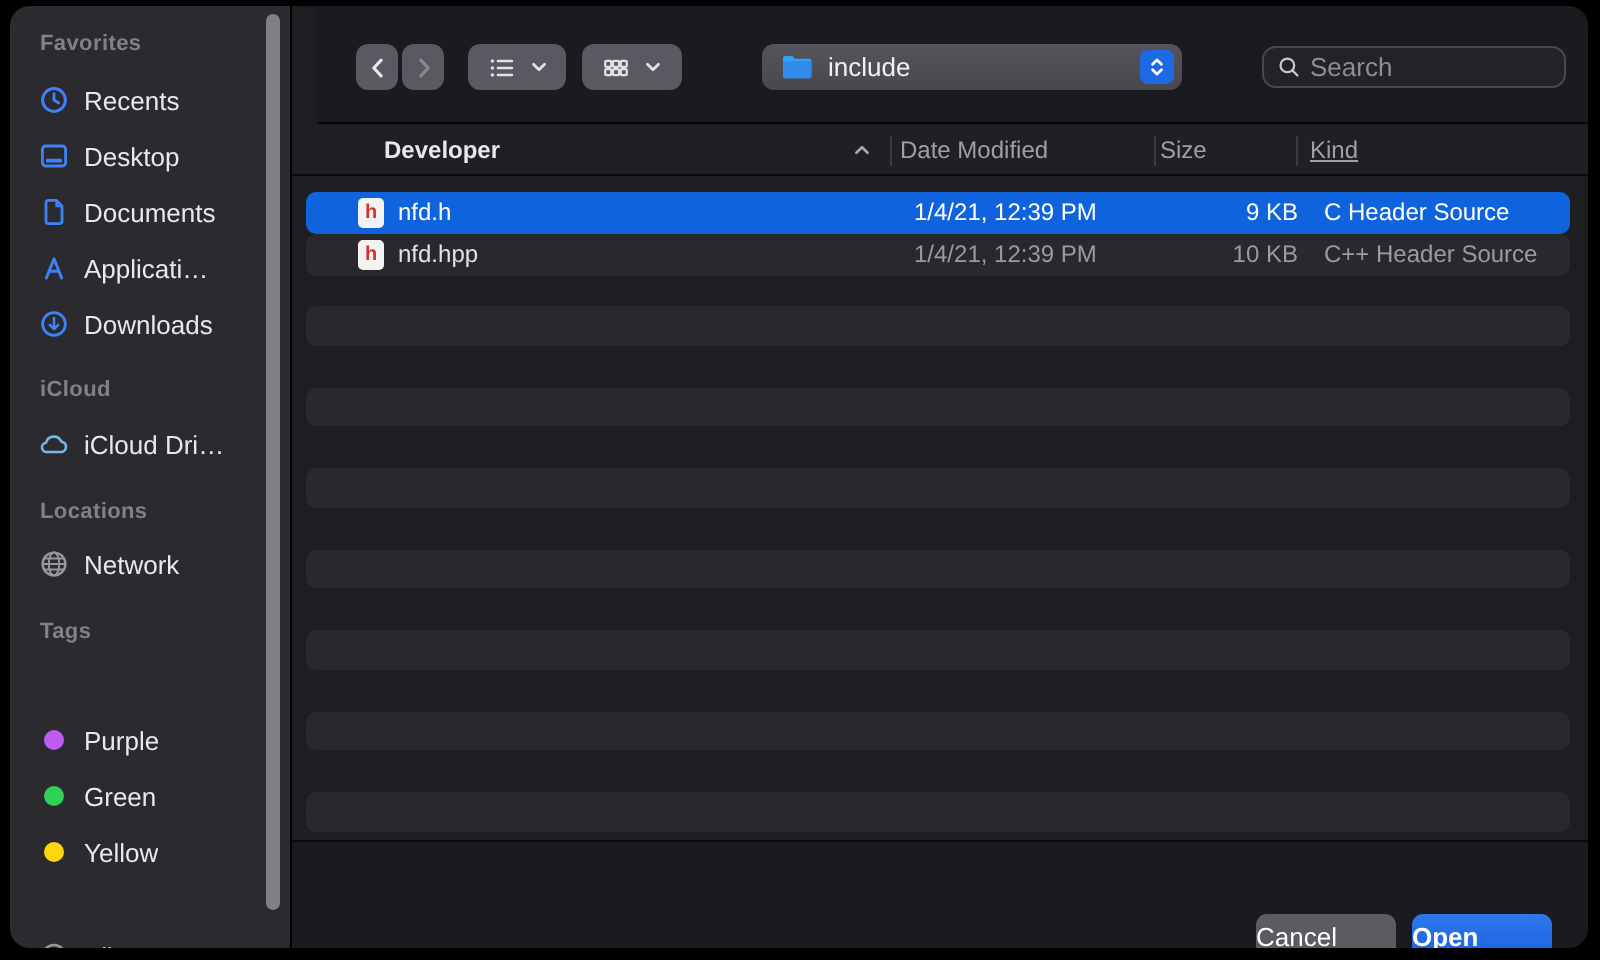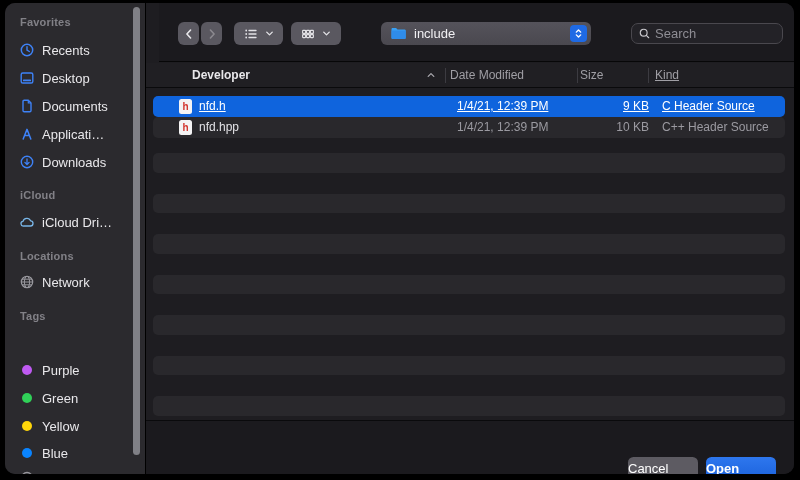--- a/index.html
+++ b/index.html
@@ -68,21 +68,21 @@
   .frow-selected { background:#0f64dd; }
   .frow-striped  { background:#29282c; }
   .cell { position:absolute; top:0; height:21px; line-height:21px; white-space:nowrap; }
   .c-icon { left:26px; top:3px; }
   .c-name { left:46px; }
   .c-date { left:304px; }
   .c-size { left:434px; width:62px; text-align:right; }
   .c-kind { left:509px; }
   .frow-selected .cell { color:#ffffff; }
   .frow .name { color:#e3e2e6; } .frow .meta { color:#9b9aa1; }
-  .frow-selected .name, .frow-selected .meta { color:#fff;text-decoration:underline; }
+  .frow-selected .name, .frow-selected .meta { color:#fff; }
   .fileicon { width:13px; height:15px; background:#f4f3f4; border-radius:2.5px;
               display:flex; align-items:center; justify-content:center;
               font-size:10px; font-weight:700; color:#d2352f; line-height:1; }
   .stripe { position:absolute; left:7px; width:632px; height:19.5px;
             border-radius:5px; background:#29282c; }
 
   
   .footer { position:absolute; left:0; right:0; top:417px; bottom:0;
             background:#1b1a1e; border-top:1px solid #0a0a0c; }
   .btn { position:absolute; top:36px; width:70px; height:22px; border:none;
@@ -187,26 +187,20 @@
       <span class="icon16">
           <span class="dot dot-green"></span>
         </span>
       <span class="side-label">Green</span>
     </div>
     <div class="side-row" style="top:413px">
       <span class="icon16">
           <span class="dot dot-yellow"></span>
         </span>
       <span class="side-label">Yellow</span>
-    </div>
-    <div class="side-row" style="top:440px">
-      <span class="icon16">
-          <span class="dot dot-blue"></span>
-        </span>
-      <span class="side-label">Blue</span>
     </div>
     <div class="side-row" style="top:465px">
       <span class="icon16">
         <svg width="16" height="16" viewBox="0 0 16 16">
             <circle cx="8" cy="8" r="5.5" fill="none" stroke="#98979d" stroke-width="1.3"></circle>
           </svg>
       </span>
       <span class="side-label">All Tags</span>
     </div>
 

